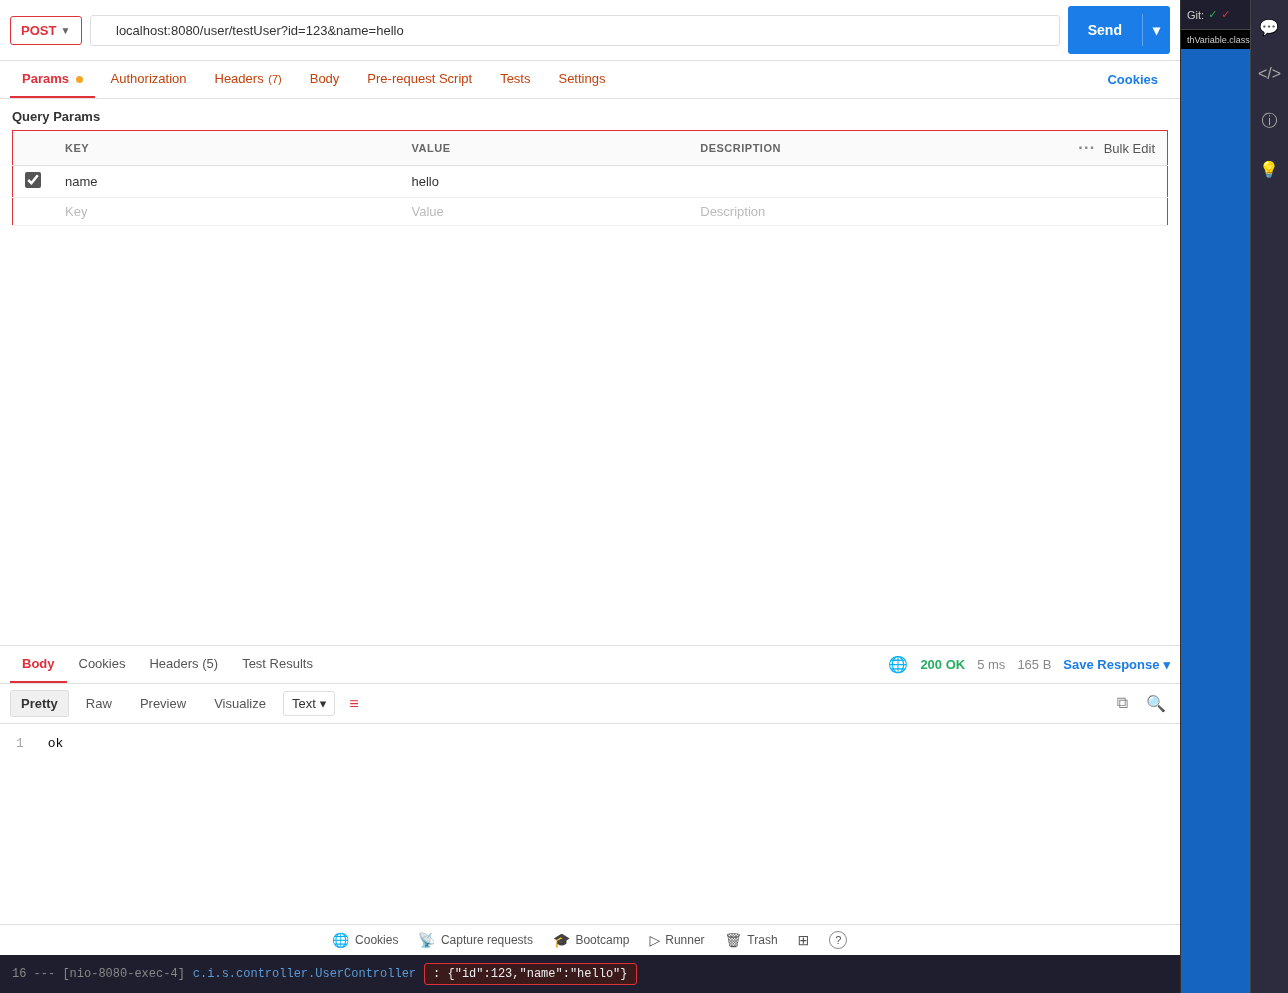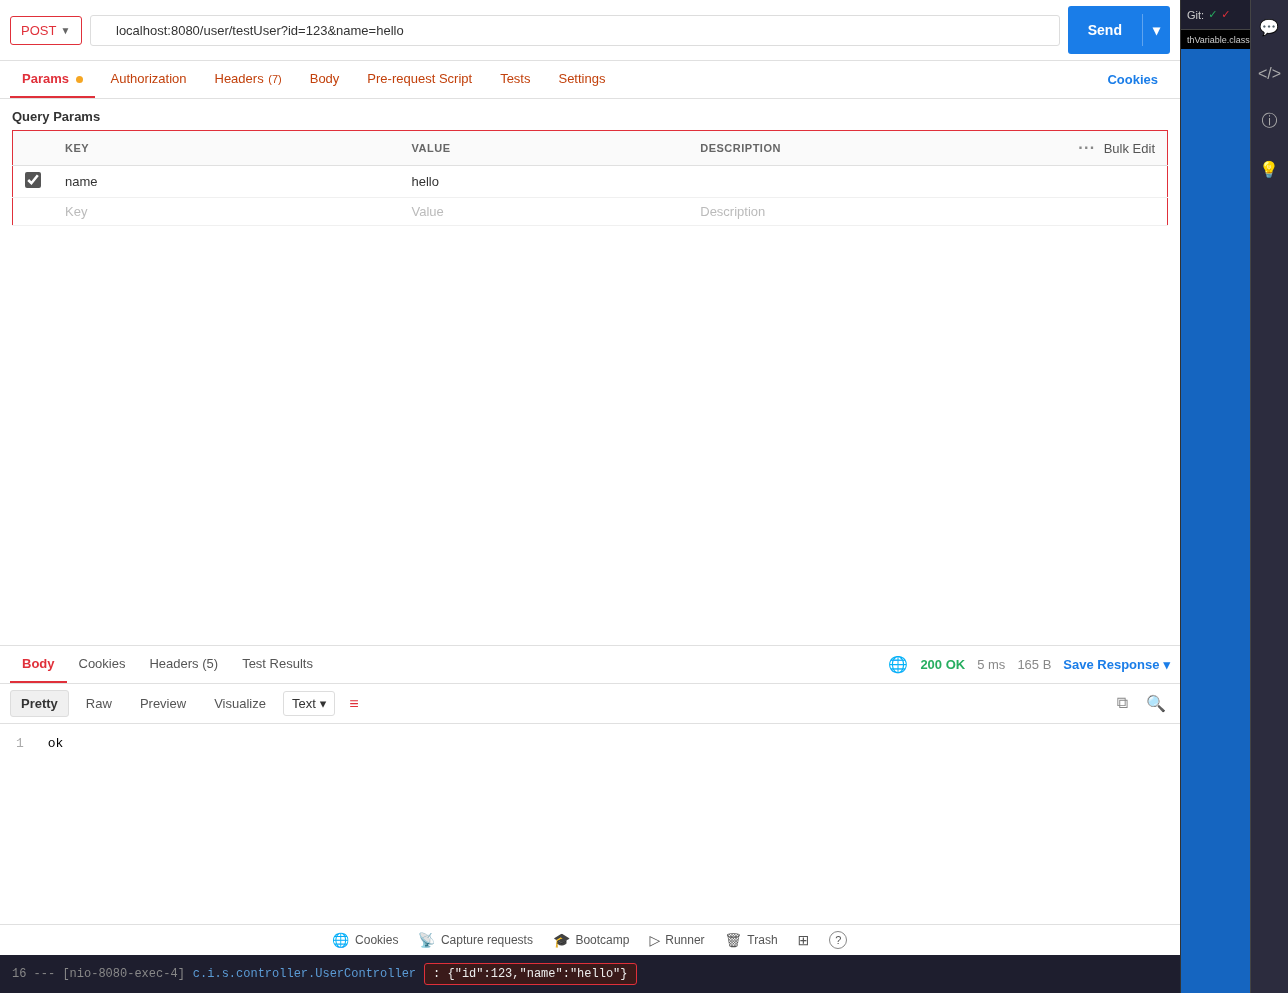--- a/index.html
+++ b/index.html
@@ -4,21 +4,21 @@
   <style>
     * { box-sizing: border-box; margin: 0; padding: 0; }
     body { font-family: -apple-system, BlinkMacSystemFont, 'Segoe UI', sans-serif; font-size: 13px; background: #fff; display: flex; flex-direction: column; height: 993px; overflow: hidden; }
 
     
     .url-bar {
       display: flex; align-items: center; padding: 6px 10px; border-bottom: 1px solid #e0e0e0;
       gap: 8px; background: #fff; min-height: 50px;
     }
     .method-selector {
-      display: flex; align-items: center; gap: 4px; border: 1.5px solid #e0303a; padding: 6px 10px; border-radius: 3px; cursor: pointer; font-weight: 400; font-size: 13px; color: #e0303a; min-width: 72px;
+      display: flex; align-items: center; gap: 4px; border: 1.5px solid #e0303a; padding: 6px 10px; border-radius: 3px; cursor: pointer; font-weight: 700; font-size: 13px; color: #e0303a; min-width: 72px;
     }
     .method-selector .chevron { font-size: 10px; color: #666; }
     .url-input {
       flex: 1; border: 1px solid #ddd; border-radius: 3px; padding: 7px 25px; font-size: 13px; color: #333; outline: none;
     }
     .send-btn {
       display: flex; align-items: center; background: #1a7de8; color: #fff; border: none; border-radius: 3px; padding: 8px 0; cursor: pointer; font-size: 14px; font-weight: 600;
     }
     .send-btn-main { padding: 8px 20px; border-right: 1px solid rgba(255,255,255,0.3); }
     .send-btn-drop { padding: 8px 10px; cursor: pointer; }

